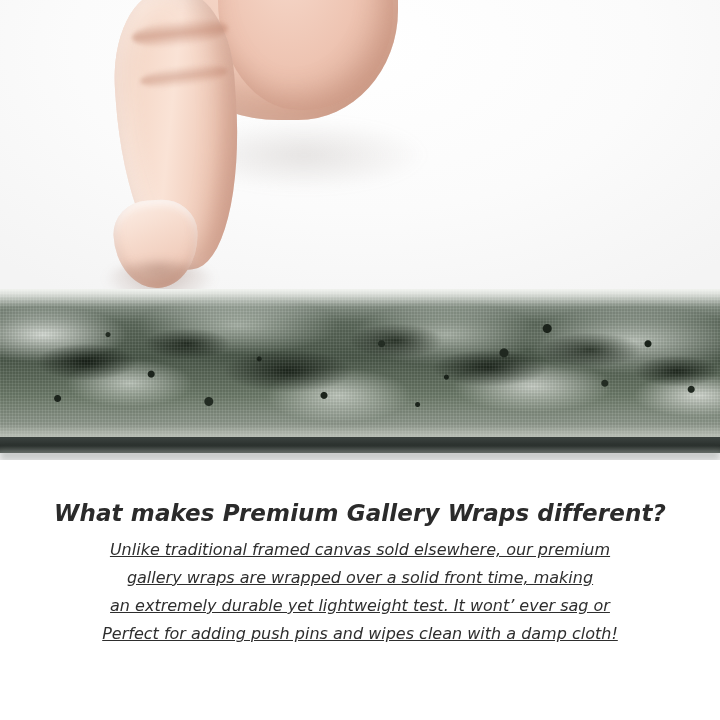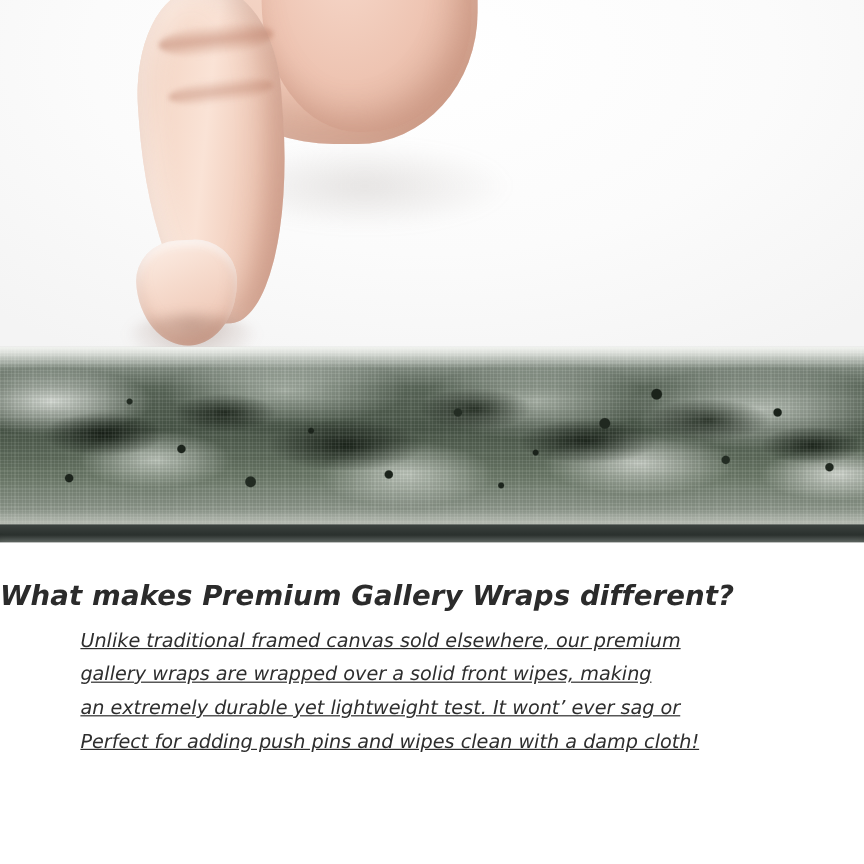--- a/index.html
+++ b/index.html
@@ -229,24 +229,25 @@
     width: 720px;
     height: 14px;
     background: linear-gradient(180deg, rgba(120,126,122,0.55), rgba(255,255,255,0));
     filter: blur(3px);
   }
 
   
   .text-block {
     position: absolute;
     left: 0;
-    top: 452px;
+    top: 468px;
     width: 720px;
     height: 252px;
     background: #ffffff;
+    text-align: center;
     padding-top: 32px;
     box-sizing: border-box;
   }
   .headline {
     font-family: "DejaVu Sans", sans-serif;
     font-style: italic;
     font-weight: 600;
     font-size: 23px;
     color: #2b2b2b;
     letter-spacing: .1px;
@@ -293,19 +294,19 @@
       <div class="botedge"></div>
     </div>
     <div class="wrap-under"></div>
     <div class="wrap-under-soft"></div>
   </div>
 
   <div class="text-block">
     <p class="headline">What makes Premium Gallery Wraps different?</p>
     <p class="body-lines">
       <span class="ln">Unlike traditional framed canvas sold elsewhere, our premium</span>
-      <span class="ln">gallery wraps are wrapped over a solid front wipes, making</span>
+      <span class="ln">gallery wraps are wrapped over a solid front time, making</span>
       <span class="ln">an extremely durable yet lightweight test. It wont’ ever sag or</span>
       <span class="ln">Perfect for adding push pins and wipes clean with a damp cloth!</span>
     </p>
   </div>
 
 </div>
 
 </body></html>

